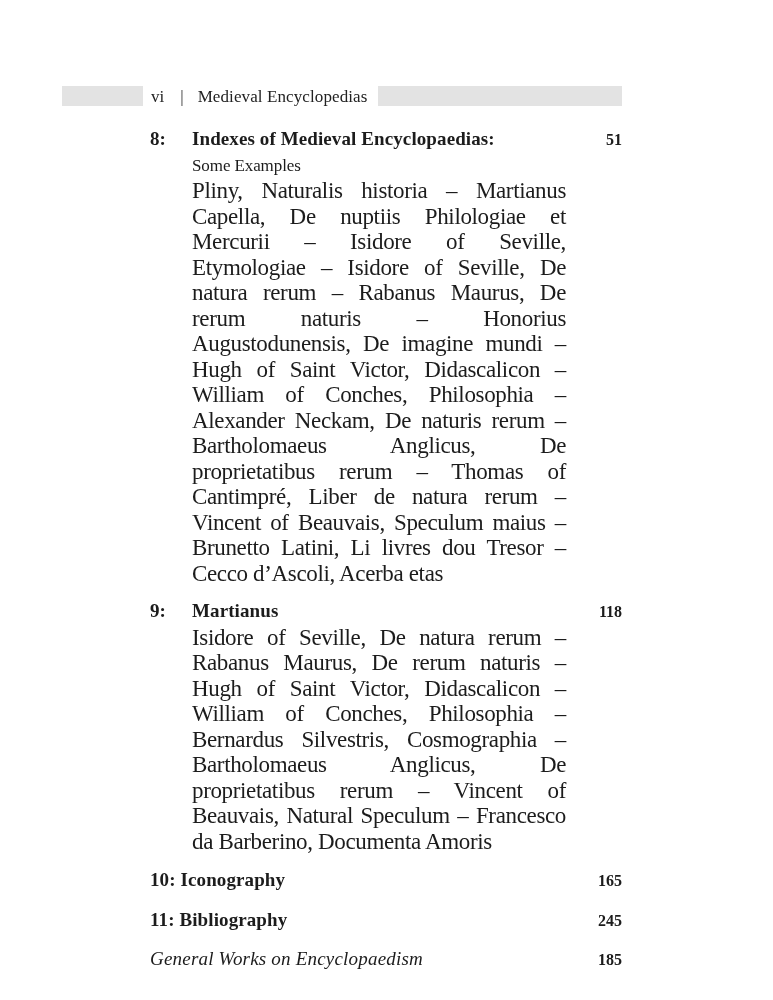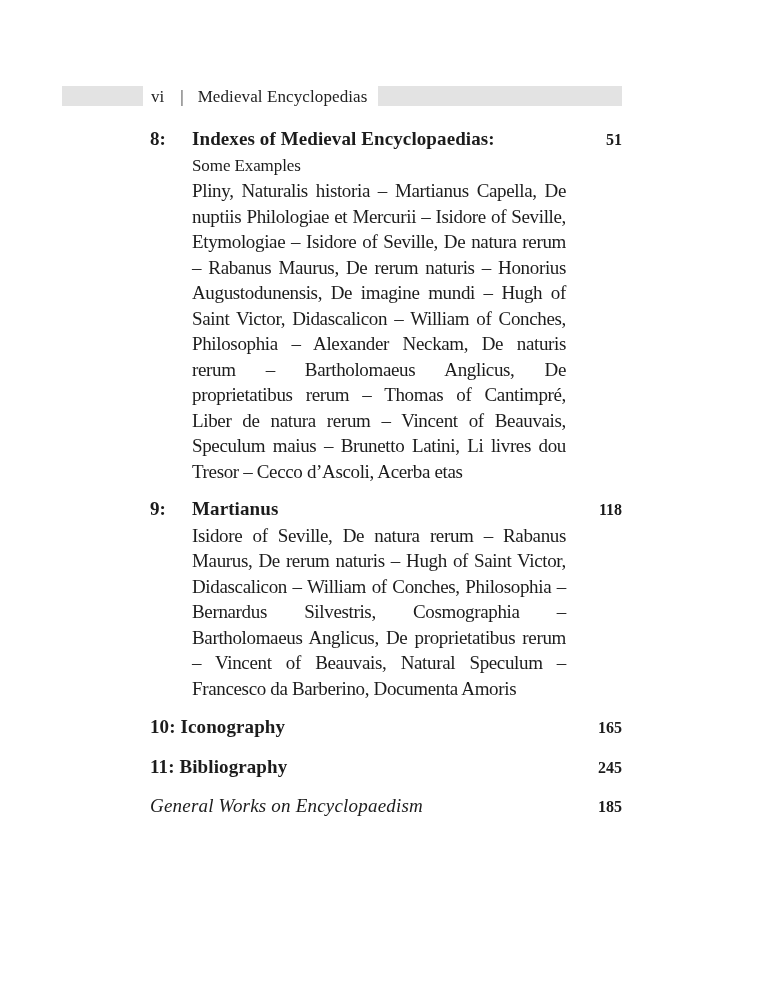--- a/index.html
+++ b/index.html
@@ -55,21 +55,21 @@
   }
   .subtitle {
     margin-left: 42px;
     font-size: 17px;
     line-height: 25.5px;
     letter-spacing: -0.1px;
   }
   .desc {
     margin-left: 42px;
     width: 374px;
-    font-size: 19px;
+    font-size: 23px;
     line-height: 25.5px;
     text-align: justify;
     letter-spacing: -0.35px;
   }
   .entry-9 { margin-top: 12px; }
   .entry-simple {
     margin-top: 13px;
     display: flex;
     align-items: baseline;
     font-size: 19px;

